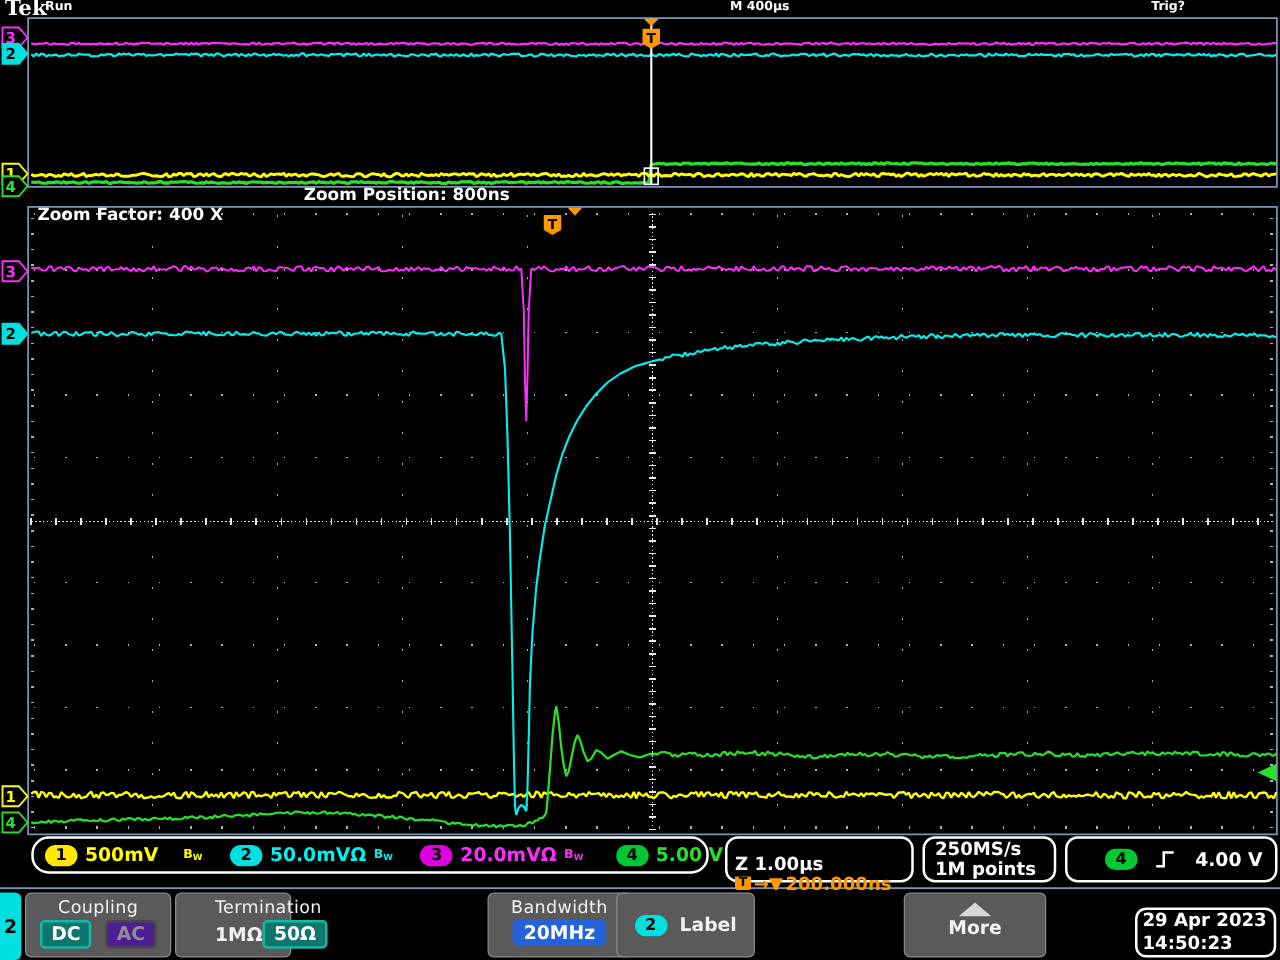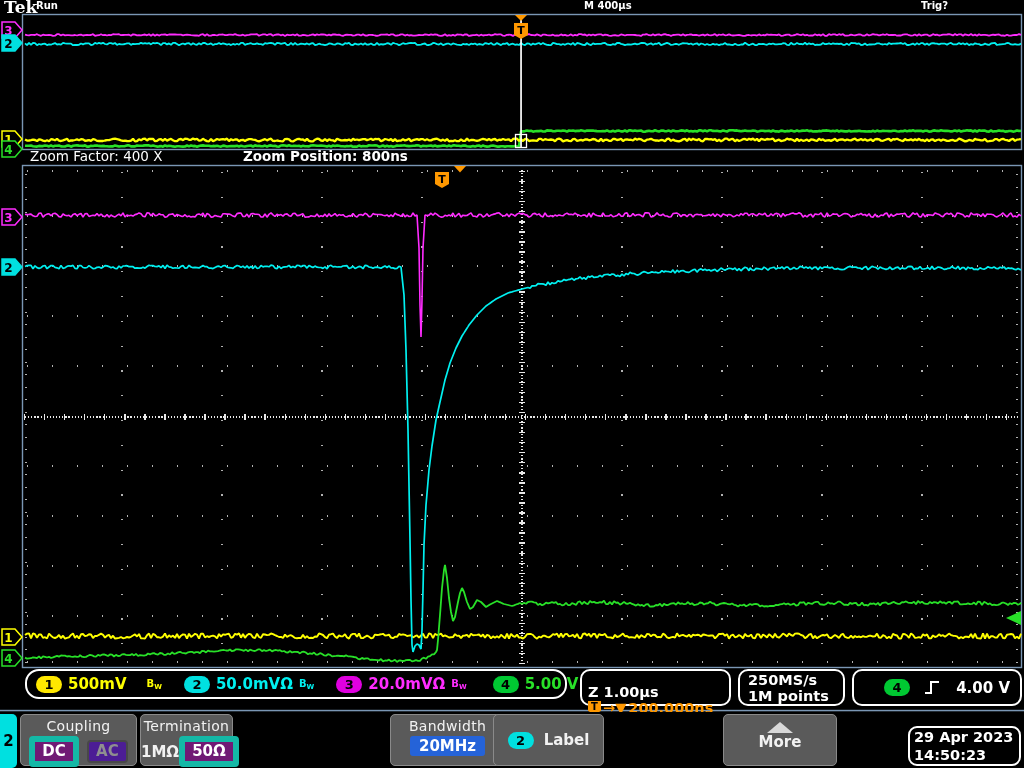--- a/index.html
+++ b/index.html
@@ -5,21 +5,21 @@
   html,body{margin:0;padding:0;background:#000;}
   body{width:1024px;height:768px;position:relative;overflow:hidden;
        font-family:"DejaVu Sans",sans-serif;color:#fff;}
   #scene{position:absolute;left:0;top:0;z-index:1;}
   .abs{position:absolute;z-index:2;}
   .hdr{font-size:10px;font-weight:bold;white-space:nowrap;}
   #teklogo{font-family:"DejaVu Serif",serif;font-size:17px;font-weight:bold;top:-3px;left:4px;}
   #runtxt{left:36px;top:0;}
   #mtime{left:584px;top:0;}
   #trigq{left:921px;top:0;}
-  #zoomfactor{left:30px;top:148px;font-size:13.5px;font-weight:normal;}
+  #zoomfactor{left:30px;top:164px;font-size:13.5px;font-weight:bold;}
   #zoomposition{left:243px;top:148px;font-size:13.5px;font-weight:bold;}
 
   
   .sbox{position:absolute;background:#000;border:2px solid #fff;box-sizing:border-box;z-index:2;}
   #chbox{left:25px;top:669px;width:542px;height:30px;border-radius:14px;
          display:flex;align-items:center;padding:0 9px;}
   .chitem{display:flex;align-items:center;gap:6px;font-size:15px;font-weight:bold;white-space:nowrap;}
   .badge{width:26px;height:17px;border-radius:9px;color:#000;display:inline-flex;
          align-items:center;justify-content:center;font-size:13px;font-weight:bold;flex:none;}
   .bw{font-size:10px;font-weight:bold;text-align:center;}
@@ -42,21 +42,21 @@
   #menubar{position:absolute;left:0;top:712px;width:1024px;height:56px;background:#000;z-index:2;}
   .chtab{position:absolute;left:0;top:2px;width:17px;height:54px;background:#00e0e0;
          border-radius:0 5px 5px 0;color:#000;font-weight:bold;font-size:15px;
          display:flex;align-items:center;justify-content:center;}
   .mbtn{position:absolute;top:2px;height:52px;background:#5a5a5a;border-radius:5px;
         border:1px solid #8a8a8a;box-sizing:border-box;text-align:center;color:#f2f2f2;}
   .mtitle{font-size:14px;margin-top:3px;letter-spacing:.3px;}
   .mrow{display:flex;justify-content:space-evenly;align-items:center;margin-top:2px;
         font-size:15px;font-weight:bold;}
   .pill{padding:0 7px;border-radius:4px;line-height:19px;}
-  .pill.sel{background:#701a75;border:6px solid #14b8a6;color:#fff;}
+  .pill.sel{background:#0f766e;border:2px solid #14b8a6;color:#fff;}
   .pill.dim{background:#4c1d95;border:2px solid #484848;color:#8f8f8f;}
   .bluetag{background:#2563d8;border-radius:3px;padding:1px 9px;display:inline-block;
            margin-top:2px;font-size:15px;font-weight:bold;color:#fff;}
   .lblrow{display:flex;align-items:center;justify-content:center;gap:10px;height:100%;
           font-size:15px;font-weight:bold;}
   .uptri{width:0;height:0;border-left:13px solid transparent;border-right:13px solid transparent;
          border-bottom:11px solid #d8d8d8;margin:7px auto 0;}
   .morelbl{font-size:15px;font-weight:bold;margin-top:0px;}
   #datebox{position:absolute;left:908px;top:726px;width:113px;height:40px;border:2px solid #fff;
            border-radius:9px;background:#000;z-index:2;font-size:14.5px;font-weight:bold;
@@ -1408,21 +1408,21 @@
   <div class="chtab">2</div>
 
   <div class="mbtn" style="left:20px;width:117px;">
     <div class="mtitle">Coupling</div>
     <div class="mrow">
       <span class="pill sel">DC</span>
       <span class="pill dim">AC</span>
     </div>
   </div>
 
-  <div class="mbtn" style="left:140px;width:93px;">
+  <div class="mbtn" style="left:140px;width:93px;padding-left:31px;">
     <div class="mtitle">Termination</div>
     <div class="mrow">
       <span>1MΩ</span>
       <span class="pill sel">50Ω</span>
     </div>
   </div>
 
 
   <div class="mbtn" style="left:390px;width:115px;">
     <div class="mtitle">Bandwidth</div>

